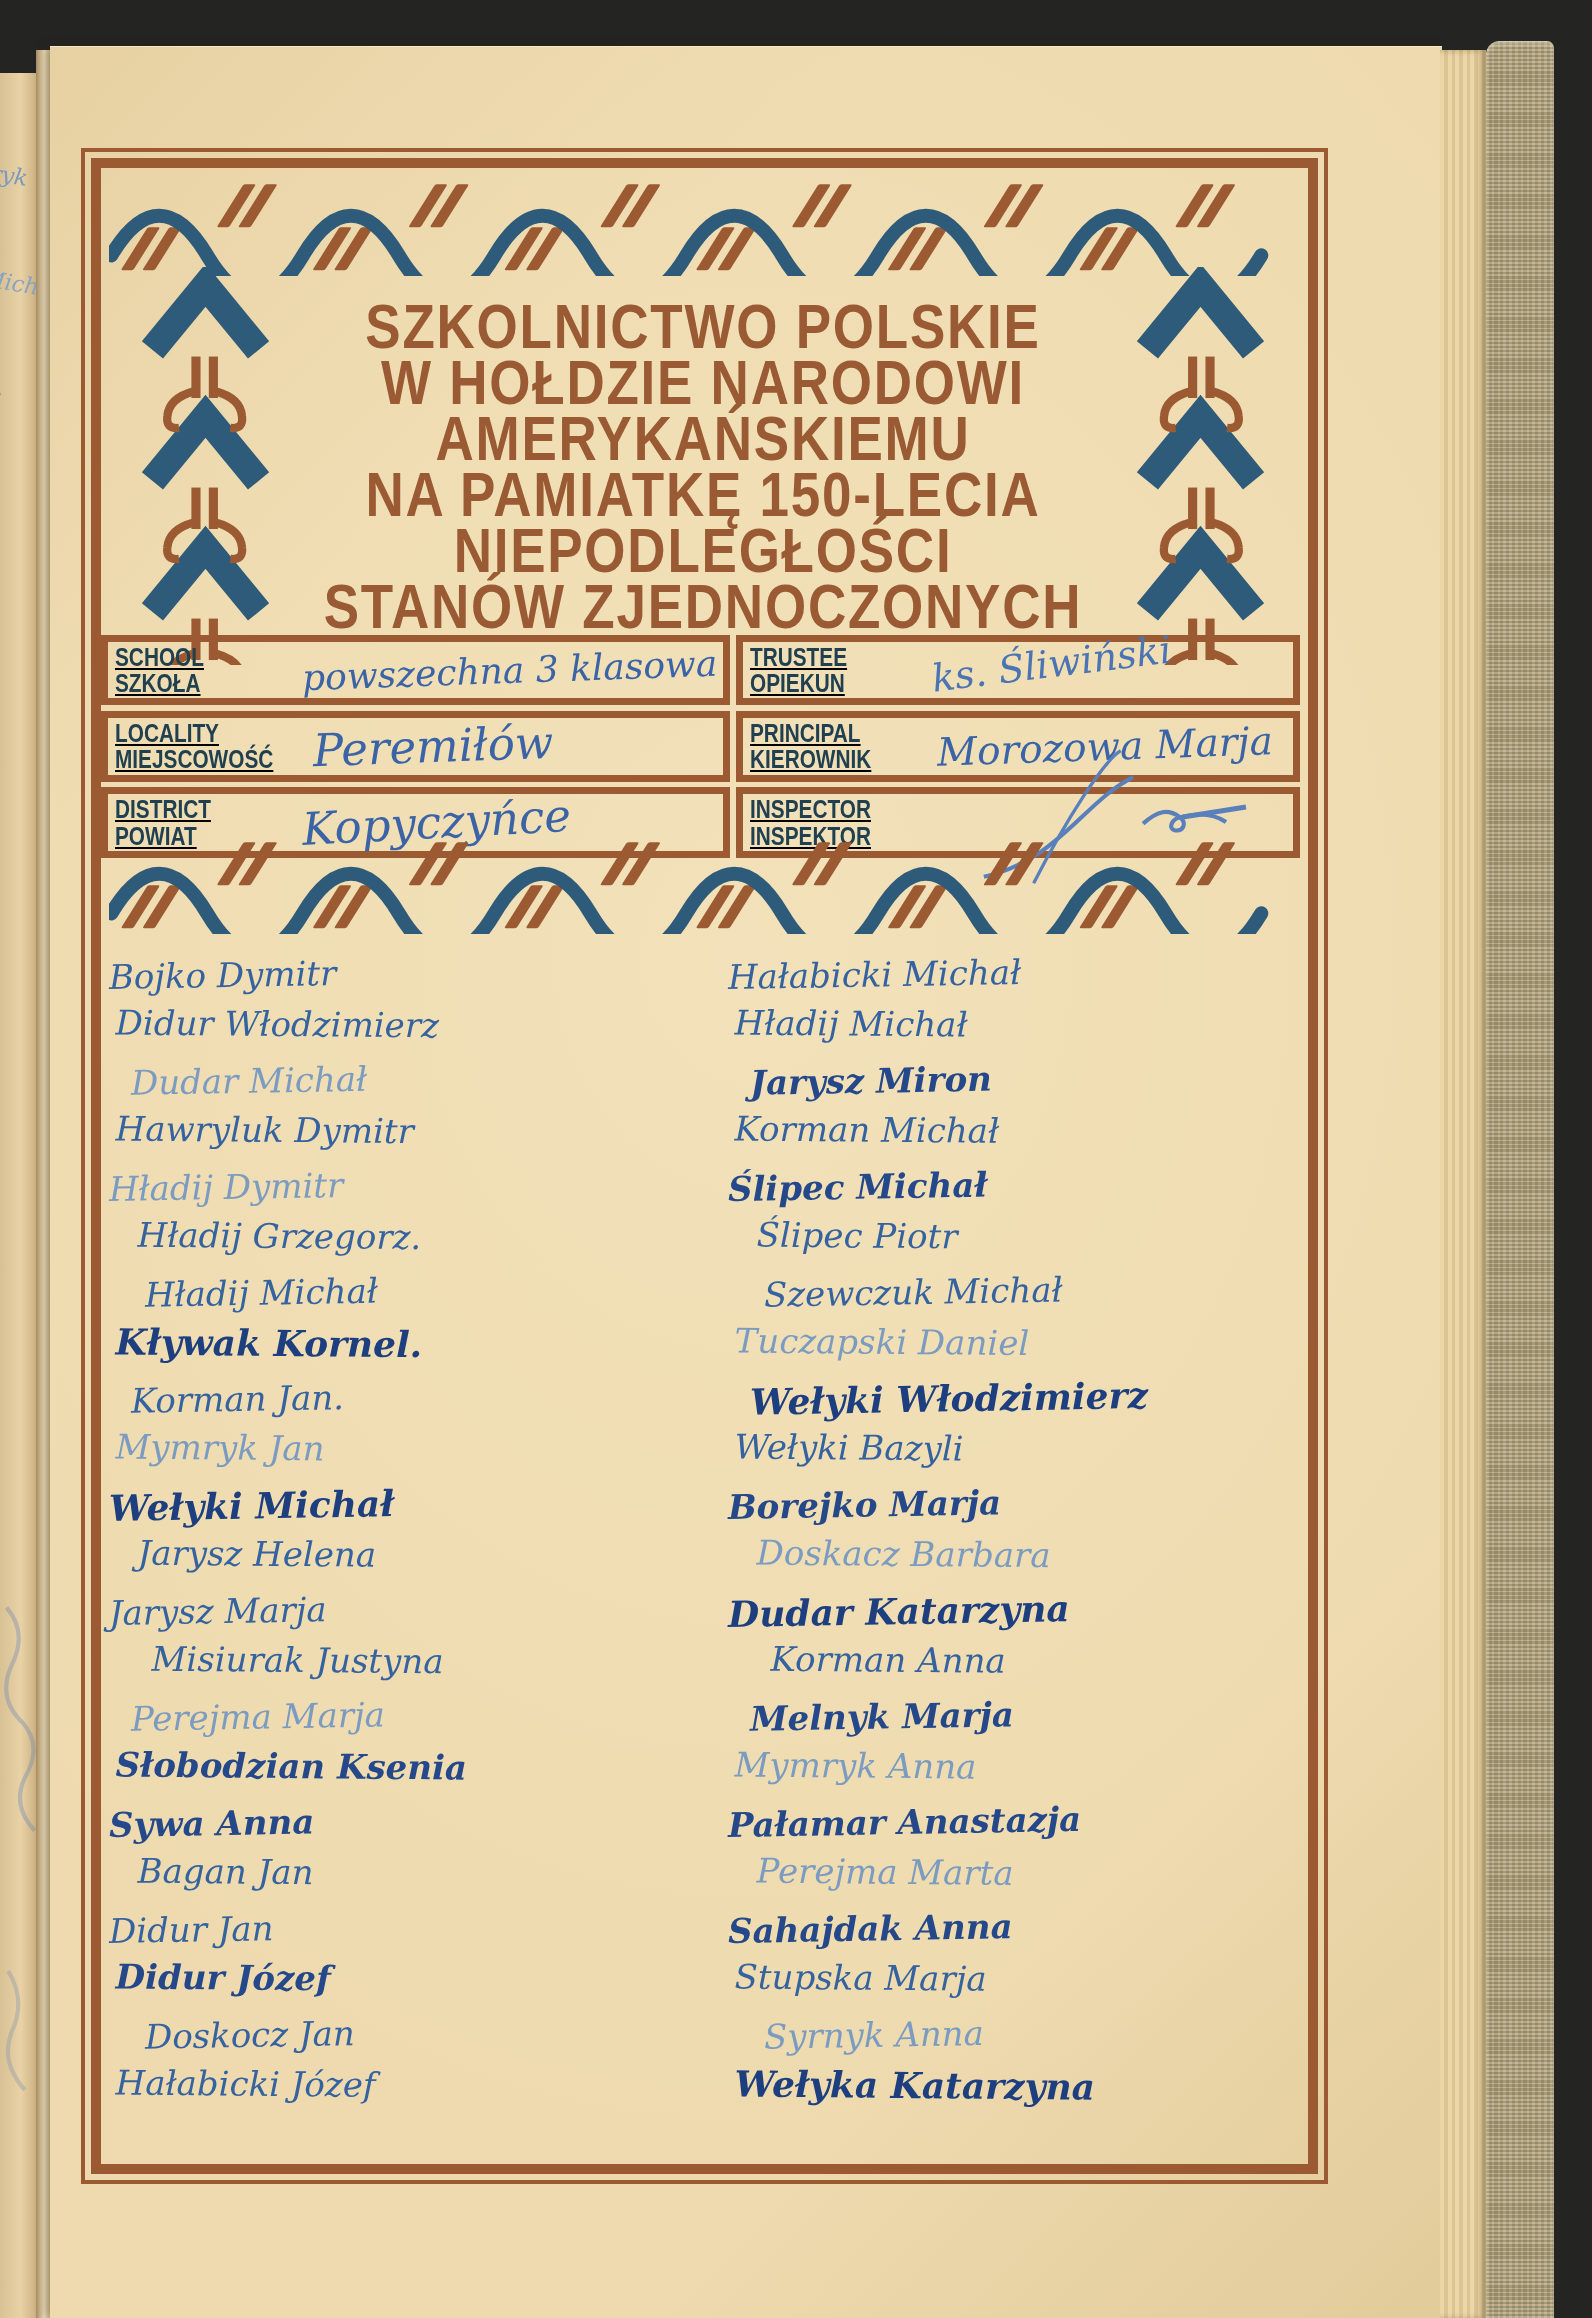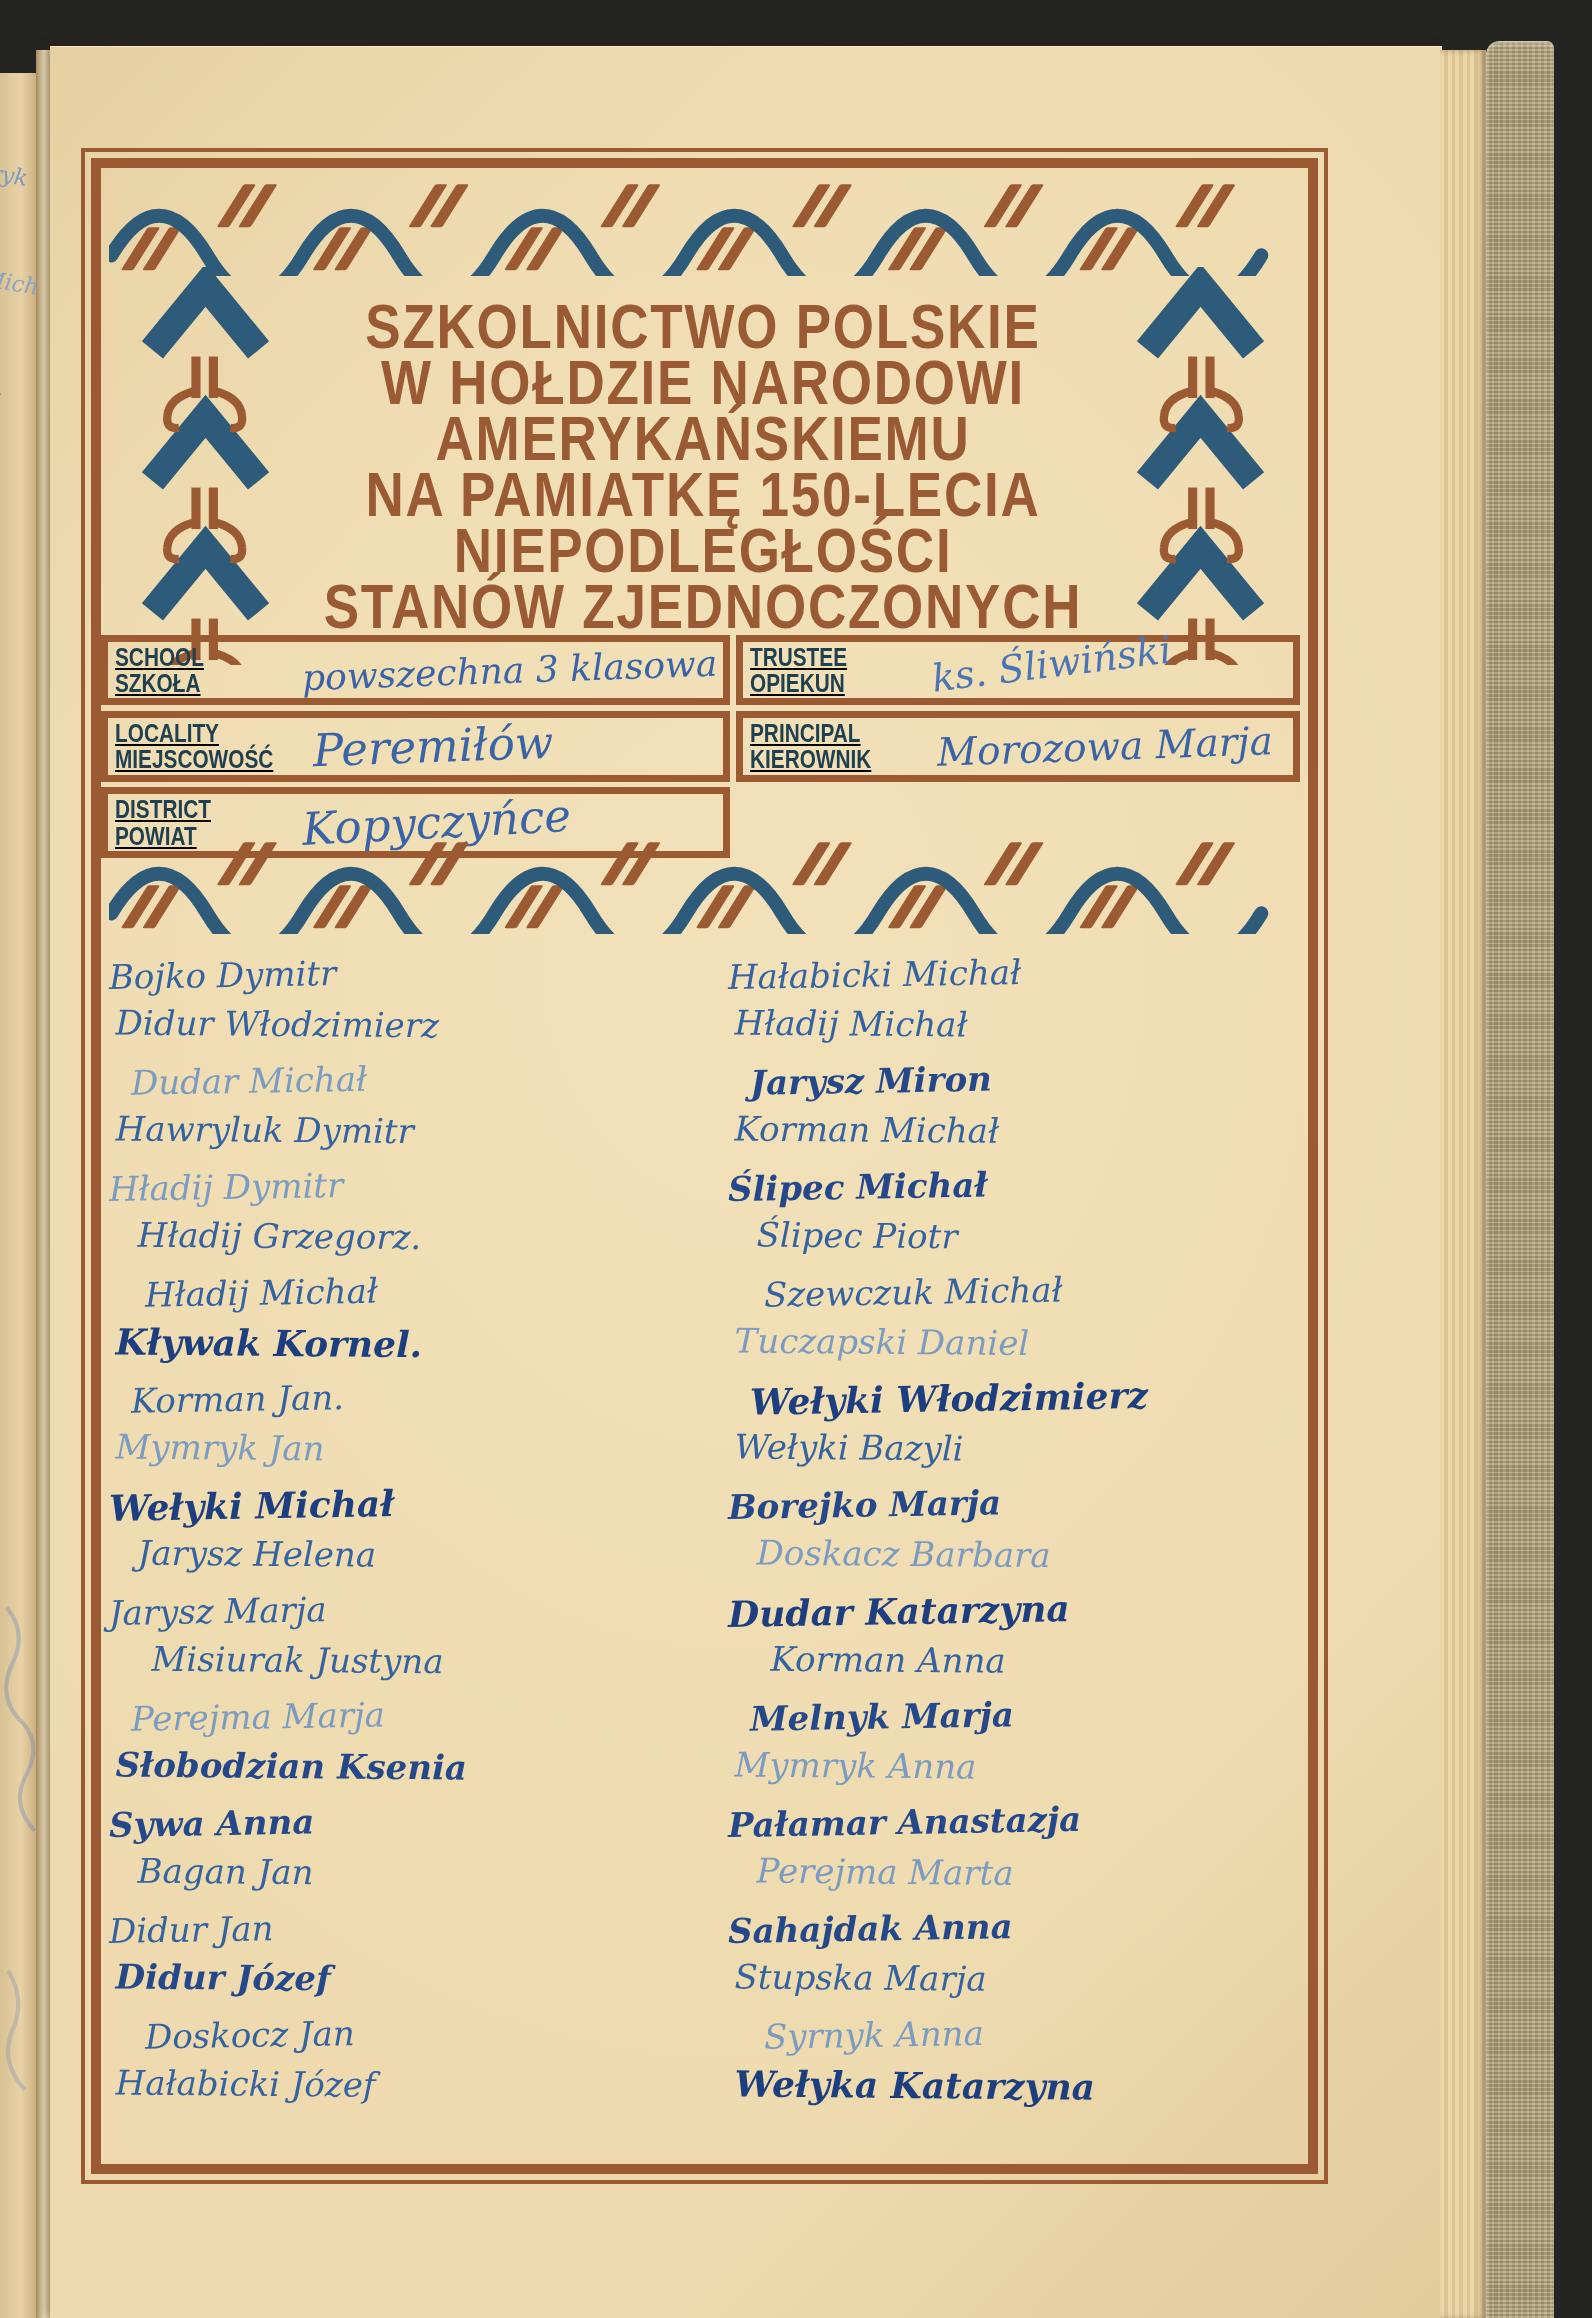--- a/index.html
+++ b/index.html
@@ -258,20 +258,32 @@
         <div class="lab">KIEROWNIK</div>
       </div>
       <div class="hand v-principal">Morozowa Marja</div>
     </div>
     <div class="cell">
       <div class="labels">
         <div class="lab">DISTRICT</div>
         <div class="lab">POWIAT</div>
       </div>
       <div class="hand v-district">Kopyczyńce</div>
+    </div>
+    <div class="cell">
+      <div class="labels">
+        <div class="lab">INSPECTOR</div>
+        <div class="lab">INSPEKTOR</div>
+      </div>
+      <svg class="insp-sig" width="390" height="141" viewBox="0 0 470 170">
+        <path d="M60,160 C150,140 180,70 240,40" fill="none" stroke="#5a80bc" stroke-width="5"></path>
+        <path d="M120,168 C160,90 205,20 225,8" fill="none" stroke="#5a80bc" stroke-width="4"></path>
+        <path d="M252,96 c18,-16 30,-18 44,-8 c10,8 4,18 -6,16 c-8,-2 -4,-14 8,-16 c24,-6 42,-2 54,6" fill="none" stroke="#5a80bc" stroke-width="5"></path>
+        <path d="M300,88 l76,-12" fill="none" stroke="#5a80bc" stroke-width="6"></path>
+      </svg>
     </div>
   </div>
 
   <svg class="wave bottom" viewBox="0 0 1430 115">
     <g fill="#9c5a33">
       <g transform="translate(44,56) skewX(-32)">
           <rect width="15" height="52" rx="2"></rect>
           <rect x="26" width="15" height="52" rx="2"></rect>
         </g>
       <g transform="translate(160,4) skewX(-32)">

